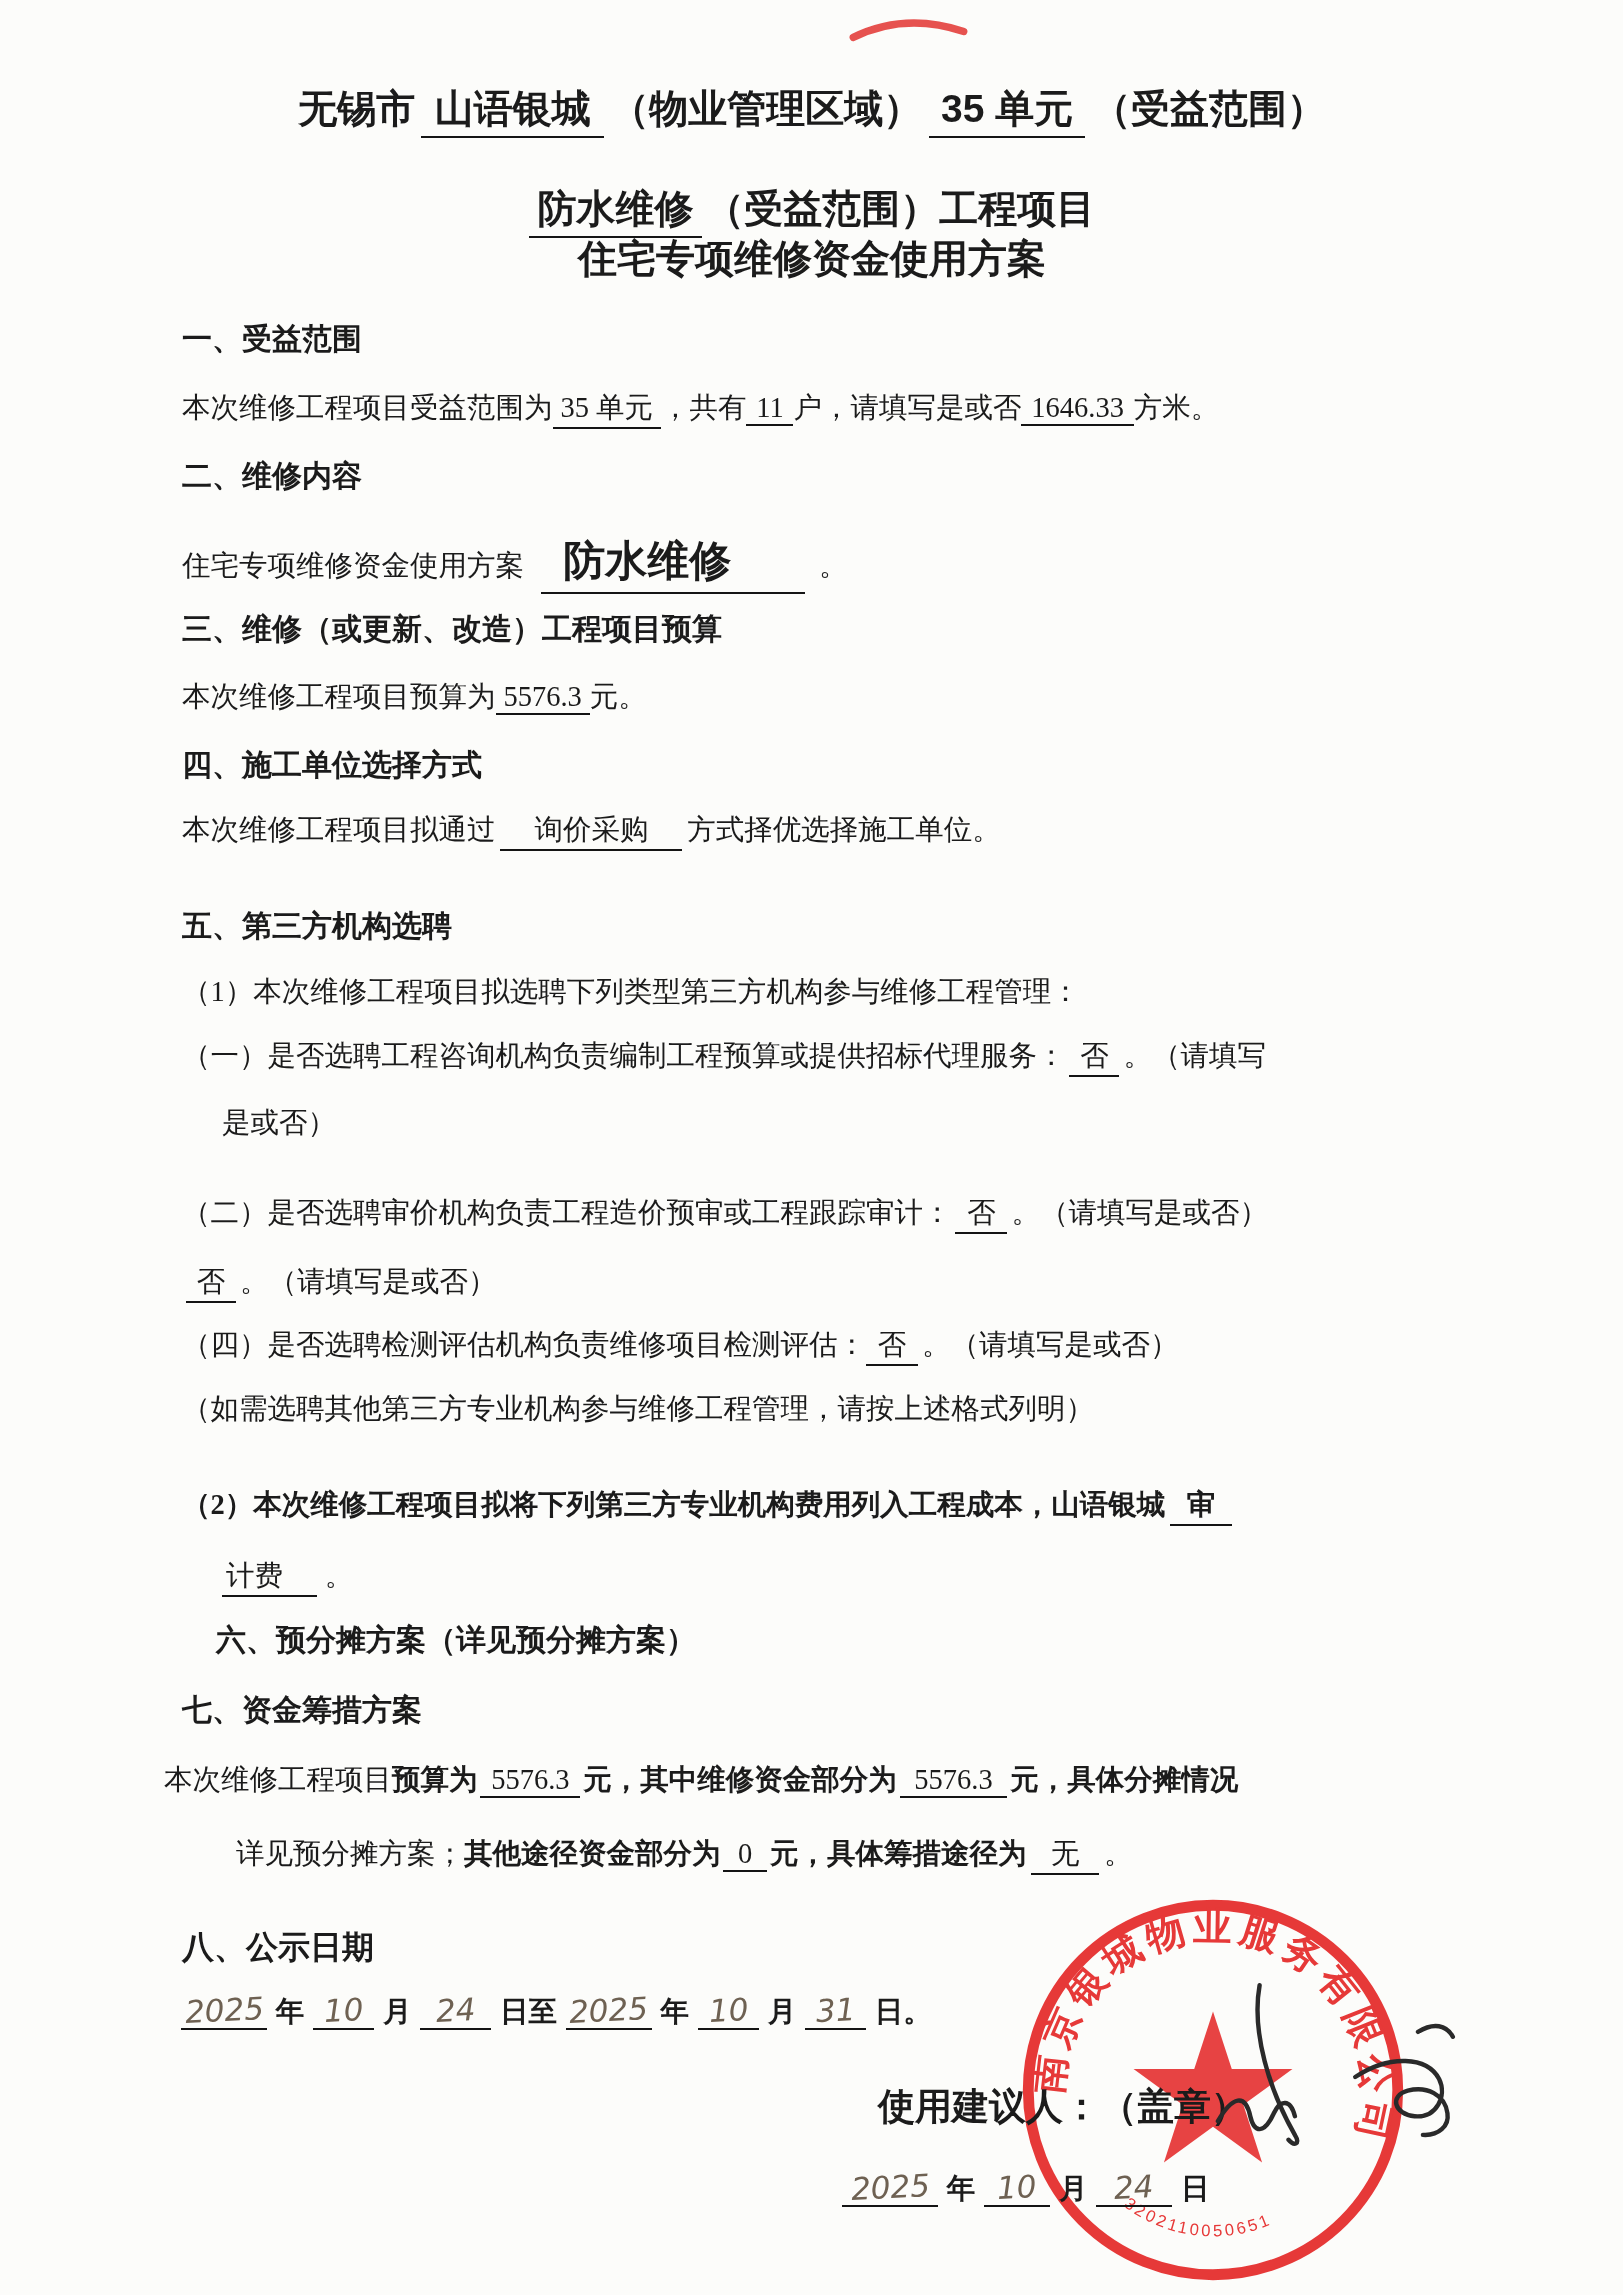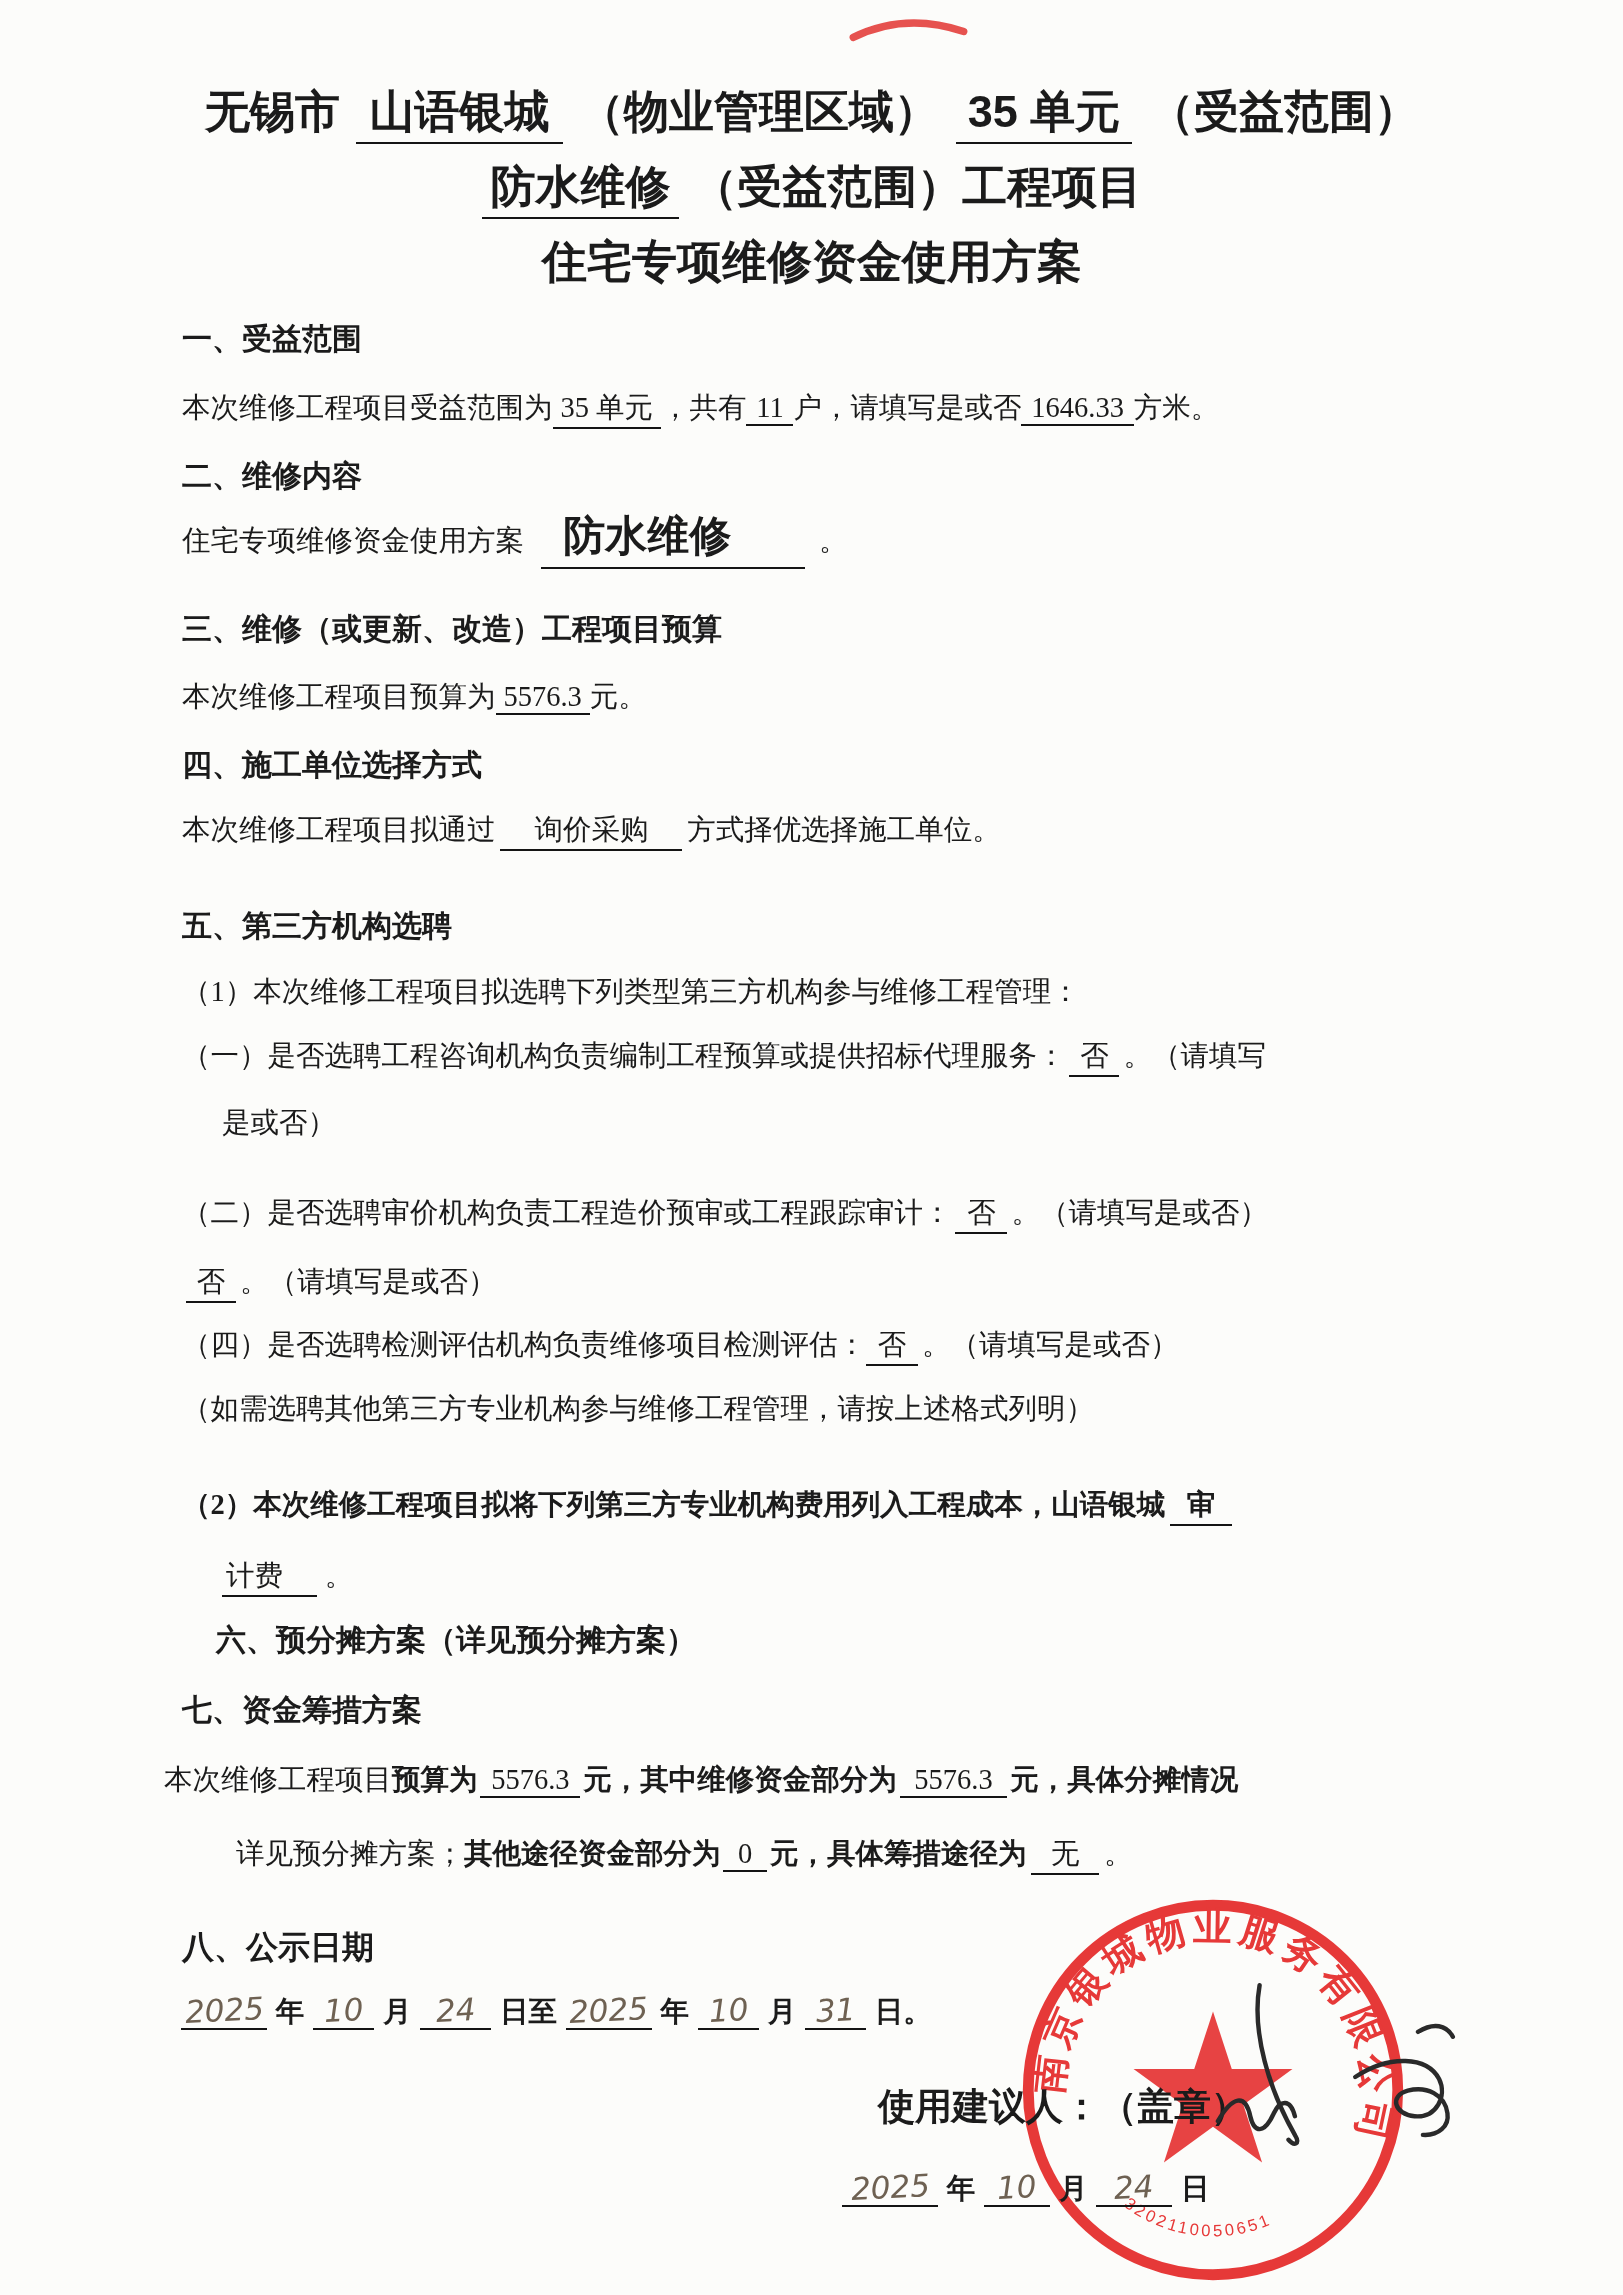--- a/index.html
+++ b/index.html
@@ -3,24 +3,24 @@
 <meta charset="utf-8">
 <style>
   html,body{margin:0;padding:0;background:#e9e9e9;}
   .page{position:relative;width:1624px;height:2295px;background:#fcfcfa;overflow:hidden;
         font-family:"Liberation Serif",serif;color:#1b1b1b;}
   .line{position:absolute;white-space:nowrap;display:flex;align-items:baseline;z-index:2;}
   .center{left:0;right:0;justify-content:center;}
   .kai{font-family:"Liberation Serif",serif;font-weight:400;}
   .semi{font-family:"Liberation Serif",serif;font-weight:600;}
   .hei{font-family:"Liberation Sans",sans-serif;font-weight:700;}
-  .title-size{font-size:45px;gap:10px;}
+  .title-size{font-size:39px;}
   .head-size{font-size:30px;}
   .body-size{font-size:28.5px;}
-  .fill{border-bottom:2.5px solid #151515;text-align:center;}
+  .fill{border-bottom:2.5px solid #151515;text-align:center;margin-top:25px;}
   .slot{border-bottom:2.5px solid #141414;display:inline-flex;justify-content:center;align-items:baseline;}
   .num{font-family:"Liberation Serif",serif;}
   .hw{font-family:"DejaVu Sans",sans-serif;font-style:italic;color:#6e6152;
       display:inline-block;transform:rotate(-3deg);font-size:31px;}
   .dlab{font-family:"Liberation Sans",sans-serif;font-weight:700;margin:0 8.8px;}
   .stamp-svg{position:absolute;z-index:1;mix-blend-mode:multiply;opacity:.93;}
   .sig-svg{position:absolute;z-index:3;}
   .frag-svg{position:absolute;z-index:1;}
 </style>
 </head>

